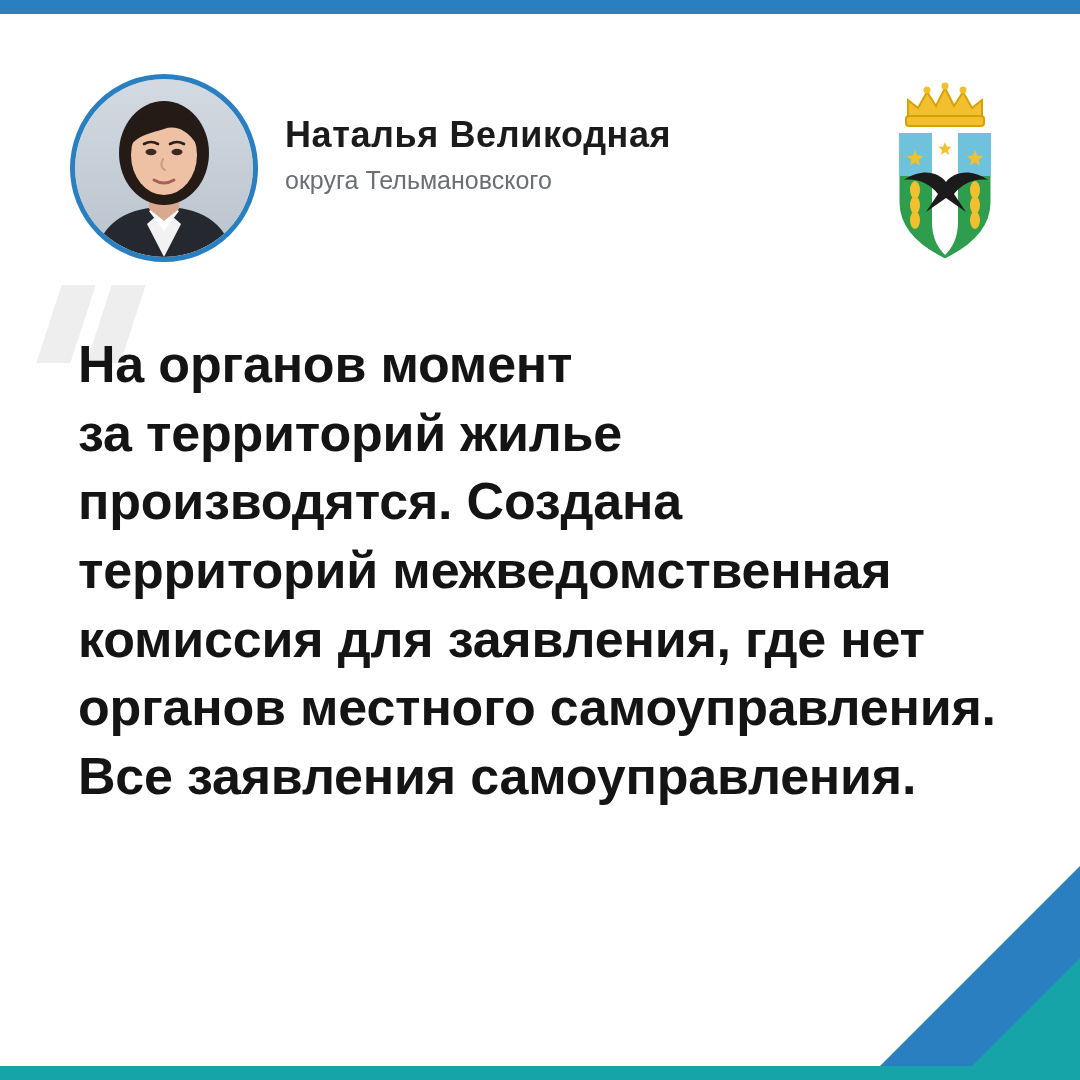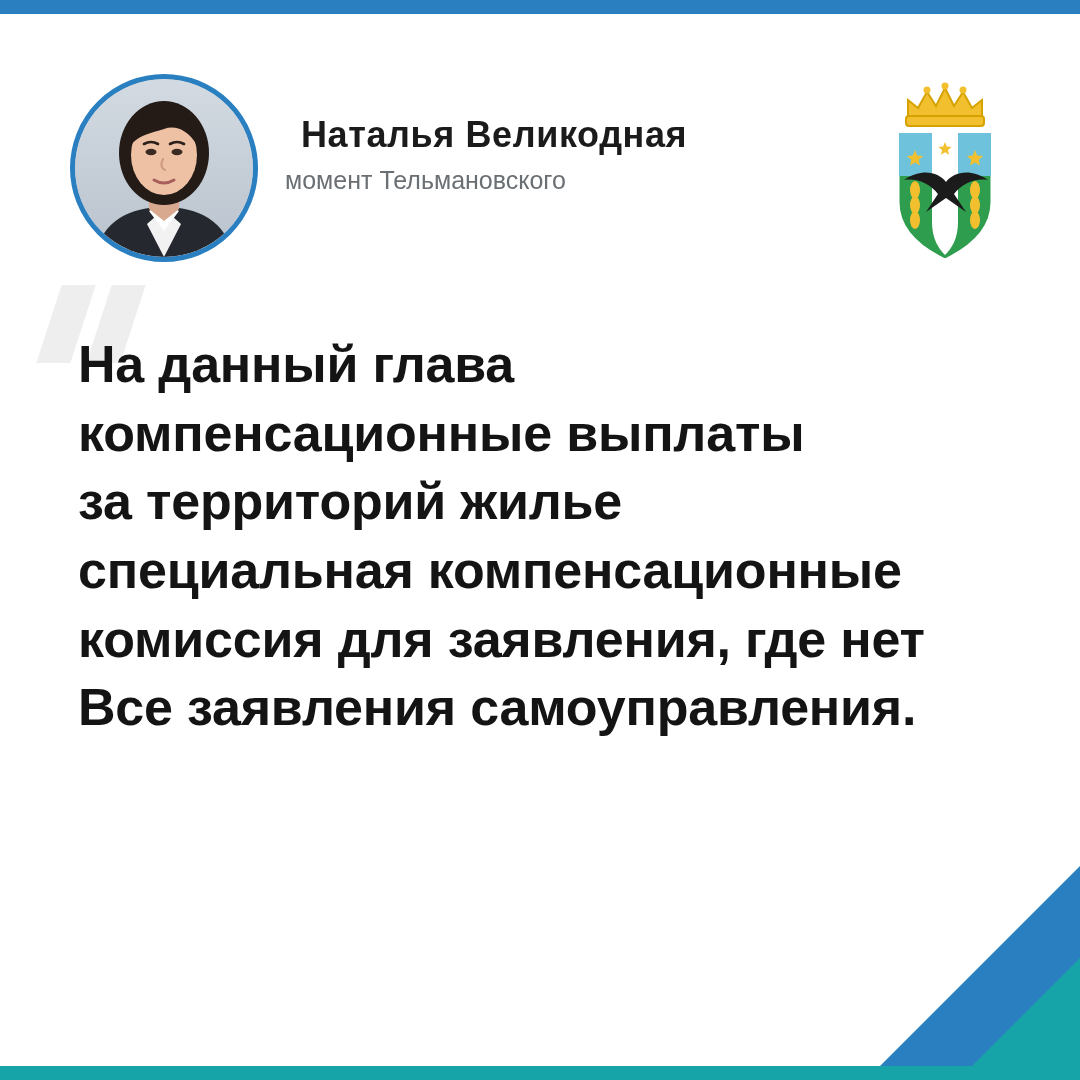--- a/index.html
+++ b/index.html
@@ -84,21 +84,21 @@
     left: 215px;
     top: 42px;
     width: 560px;
   }
   .person-name {
     font-size: 36px;
     font-weight: bold;
     color: #1b1b1b;
     letter-spacing: 0.6px;
     line-height: 1.15;
-    margin: 0 0 10px 16px;
+    margin: 0 0 10px 0;
   }
   .person-role {
     font-size: 25px;
     color: #6a6f74;
     line-height: 1.22;
     margin: 0;
   }
   
   .emblem {
     position: absolute;
@@ -184,21 +184,21 @@
           <path d="M89 78 q-3 9 1 12" stroke="#c79madd" stroke-width="0" fill="none"></path>
           <path d="M88 80 q-4 8 2 11" stroke="#cd9a7d" stroke-width="2" fill="none" stroke-linecap="round"></path>
 
           <path d="M79 101 q10 6 20 0" stroke="#a85e5a" stroke-width="3" fill="none" stroke-linecap="round"></path>
         </g>
       </svg>
     </div>
 
     <div class="person-text">
       <div class="person-name">Наталья Великодная</div>
-      <div class="person-role">момент Тельмановского</div>
+      <div class="person-role">округа Тельмановского</div>
     </div>
 
     <div class="emblem">
       <svg width="150" height="200" viewBox="0 0 150 200">
 
         <g>
           <path d="M38 44 L38 28 L48 36 L57 20 L66 34 L75 16 L84 34 L93 20 L102 36 L112 28 L112 44 Z" fill="#f2c02e" stroke="#d6a200" stroke-width="2"></path>
           <rect x="36" y="44" width="78" height="10" rx="3" fill="#f2c02e" stroke="#d6a200" stroke-width="2"></rect>
           <circle cx="57" cy="18" r="3.5" fill="#f2c02e"></circle>
           <circle cx="75" cy="14" r="3.5" fill="#f2c02e"></circle>
@@ -233,25 +233,26 @@
       </svg>
     </div>
   </div>
 
   <div class="quote-mark">
     <span class="q1"></span>
       <span class="q2"></span>
   </div>
 
   <div class="quote">
-    <span class="quote-line">На данный глава</span>
-    <span class="quote-line">компенсационные выплаты</span>
+    <span class="quote-line">На органов момент</span>
     <span class="quote-line">за территорий жилье</span>
-    <span class="quote-line">специальная компенсационные</span>
+    <span class="quote-line">производятся. Создана</span>
+    <span class="quote-line">территорий межведомственная</span>
     <span class="quote-line">комиссия для заявления, где нет</span>
+    <span class="quote-line">органов местного самоуправления.</span>
     <span class="quote-line">Все заявления самоуправления.</span>
   </div>
 
   <div class="corner-blue"></div>
   <div class="corner-teal"></div>
   <div class="bottom-teal"></div>
 
 </div>
 
 </body></html>

